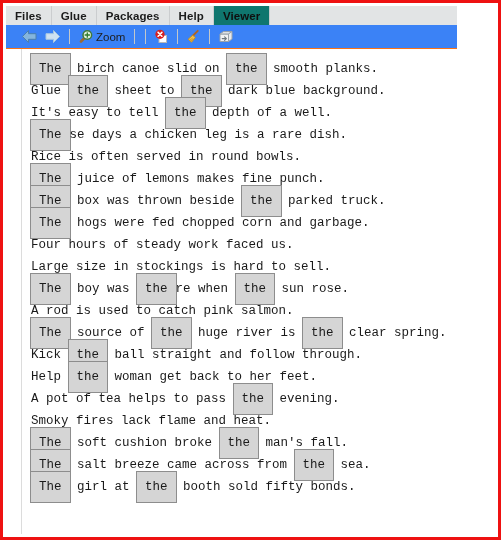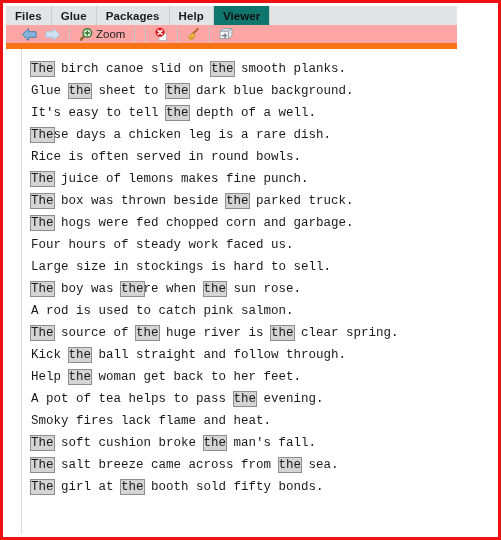--- a/index.html
+++ b/index.html
@@ -63,22 +63,22 @@
   }
 
   
   #toolbar {
     position: absolute;
     left: 3px;
     top: 22px;
     width: 451px;
     height: 24px;
     box-sizing: border-box;
-    background: #fca5a5;
-    border-bottom: 6px solid #f97316;
+    background: #3b82f6;
+    border-bottom: 1px solid #f97316;
     display: flex;
     align-items: center;
     padding-left: 12px;
     font-size: 11.5px;
     color: #1d1d1d;
   }
   .tb-btn {
     display: flex;
     align-items: center;
     height: 20px;
@@ -133,21 +133,21 @@
   }
   .line {
     height: 22px;
     line-height: 22px;
     white-space: pre;
   }
   .hl {
     background: #d5d5d5;
     border: 1px solid #8d8d8d;
     margin: -1px -1px;
-    padding: 0;
+    padding: 8px;
     border-radius: 0;
   }
 </style>
 </head>
 <body>
 
 <div id="app-frame">
 
   <div id="tab-strip">
     <div class="tab">

